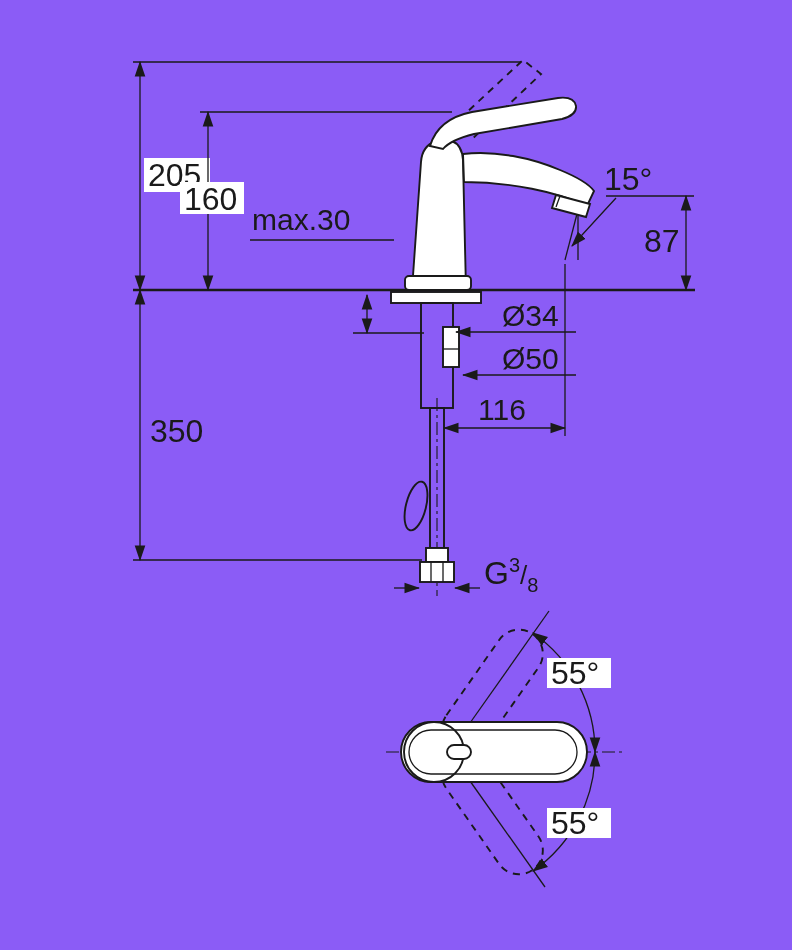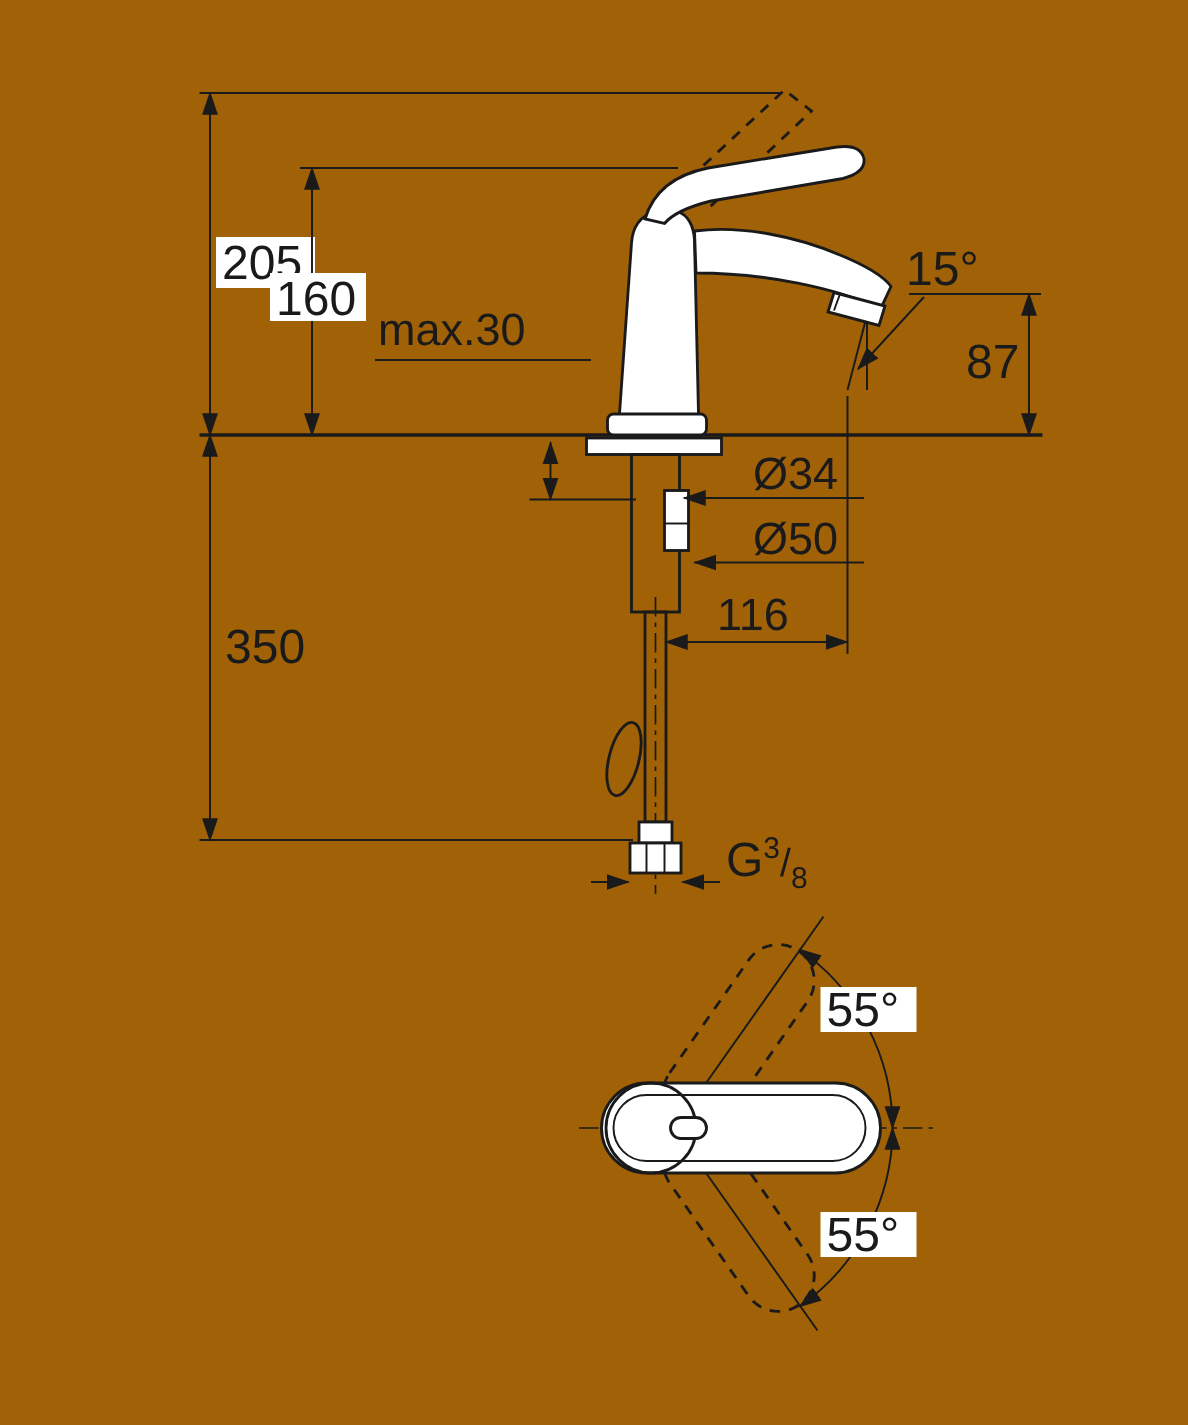--- a/index.html
+++ b/index.html
@@ -1,16 +1,16 @@
 <!DOCTYPE html>
 <html><head>
 <meta charset="utf-8">
 <style>
   html,body{margin:0;padding:0;background:#ffffff;}
-  .stage{width:792px;height:950px;position:relative;background:#a16207;overflow:hidden;}
+  .stage{width:792px;height:950px;position:relative;background:#8b5cf6;overflow:hidden;}
   svg{display:block;}
   text{font-family:"Liberation Sans","DejaVu Sans",sans-serif;fill:#1a1a1a;}
   .t32{font-size:32px;}
   .t30{font-size:30px;}
   .t20{font-size:20px;}
   .t26{font-size:26px;}
   .thin{stroke:#1a1a1a;stroke-width:1.3;fill:none;}
   .med{stroke:#1a1a1a;stroke-width:1.9;fill:none;}
   .thick{stroke:#1a1a1a;stroke-width:2.3;fill:none;}
   .whitefill{fill:#ffffff;}

